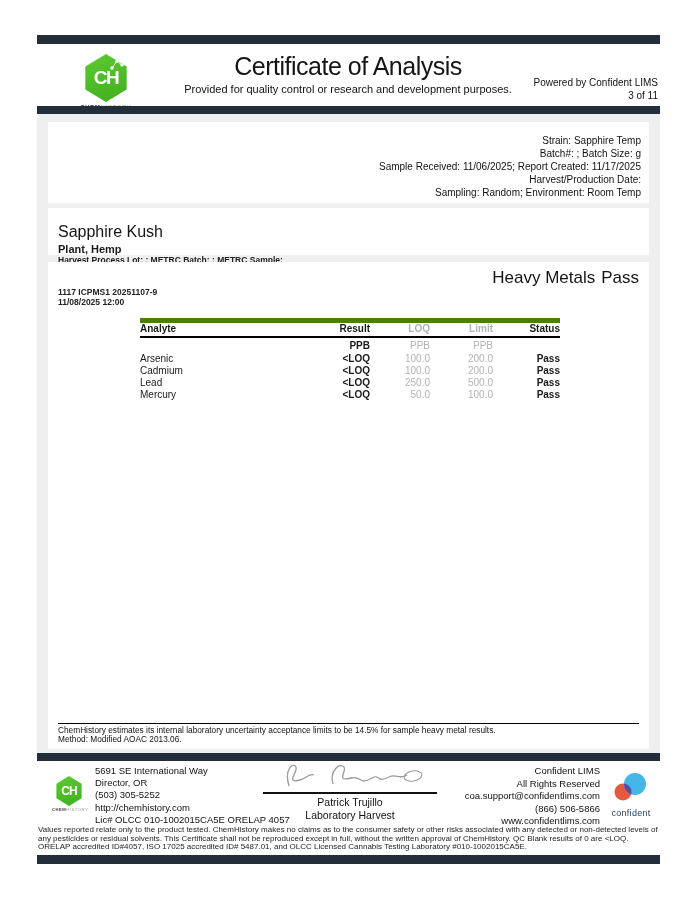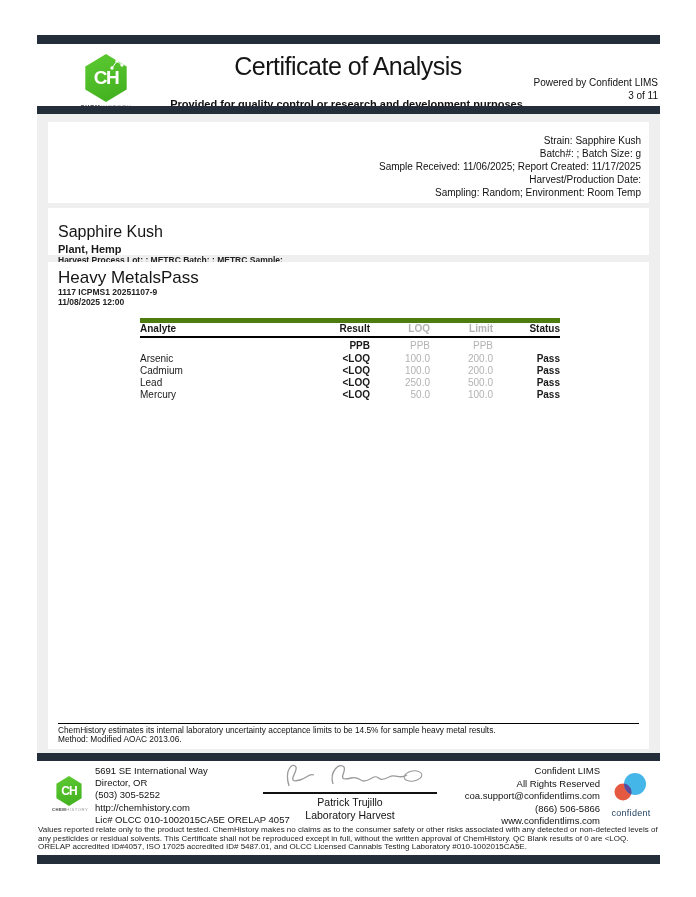--- a/index.html
+++ b/index.html
@@ -19,34 +19,34 @@
          clip-path:polygon(50% 0,95% 26%,95% 74%,50% 100%,5% 74%,5% 26%);
          display:flex; align-items:center; justify-content:center; position:relative; }
   .hex .ch { color:#fff; font-weight:bold; font-size:19px; letter-spacing:-1.5px; }
   .hex svg { position:absolute; top:3px; right:4px; }
   .brand-line { margin-top:2px; font-size:5.8px; letter-spacing:.8px; }
   .brand-chem { color:#3a3a3a; font-weight:bold; }
   .brand-history { color:#9a9a9a; }
 
   .title-block { position:absolute; left:120px; right:120px; top:52px; text-align:center; }
   .coa-title { font-size:25px; font-weight:normal; color:#151515; letter-spacing:-.5px; line-height:28px; }
-  .coa-subtitle { font-size:11px; font-weight:bold; color:#111; margin-top:18px; }
+  .coa-subtitle { font-size:11px; font-weight:normal; color:#111; margin-top:3px; }
 
   .header-right { position:absolute; right:38px; top:77px; text-align:right; font-size:10px; color:#111; line-height:12.5px; }
 
   
   .content { position:absolute; left:37px; top:114px; width:623px; height:639px; background:#efefef; }
   .card { position:absolute; left:11px; right:11px; background:#fff; }
   .card-sample { top:8px; height:81px; padding:12px 8px 0 0; text-align:right; font-size:10px; line-height:13px; color:#111; }
   .card-product { top:94px; height:47px; padding:4px 8px 0 10px; }
   .product-name { font-size:16px; line-height:23px; color:#151515;margin-top:8px; }
   .product-type { font-size:11px; font-weight:bold; line-height:12px; }
   .product-tracking { font-size:8.5px; font-weight:bold; line-height:10px; color:#222; }
   .card-hm { top:148px; height:487px; padding:5px 10px 0 10px; }
-  .hm-head { display:flex; justify-content:flex-start; align-items:flex-start; }
+  .hm-head { display:flex; justify-content:flex-end; align-items:flex-start;gap:6px; }
   .hm-title { font-size:17px; line-height:21px; color:#151515; }
   .hm-status { font-size:17px; line-height:21px; color:#151515; }
   .hm-sub { font-size:8.5px; font-weight:bold; line-height:9.5px; color:#222; }
 
   table.hm { border-collapse:collapse; table-layout:fixed; width:420px; margin:11px 0 0 82px; }
   table.hm col.c0{width:160px} table.hm col.c1{width:70px} table.hm col.c2{width:60px} table.hm col.c3{width:63px} table.hm col.c4{width:67px}
   table.hm th { font-size:10px; font-weight:bold; text-align:right; padding:0 0 2px 0;
                 border-top:5px solid #4d7c0f; border-bottom:2px solid #000; }
   table.hm th.left { text-align:left; }
   table.hm td { font-size:10px; text-align:right; padding:0; line-height:12px; height:12px; }
@@ -108,21 +108,21 @@
   <div class="header-right">
     <div>Powered by Confident LIMS</div>
     <div>3 of 11</div>
   </div>
 
   <div class="bar bar-header"></div>
 
   <div class="content">
 
     <div class="card card-sample">
-      <div>Strain: Sapphire Kush</div>
+      <div>Strain: Sapphire Temp</div>
       <div>Batch#: ; Batch Size:  g</div>
       <div>Sample Received: 11/06/2025; Report Created: 11/17/2025</div>
       <div>Harvest/Production Date:</div>
       <div>Sampling: Random; Environment: Room Temp</div>
     </div>
 
     <div class="card card-product">
       <div class="product-name">Sapphire Kush</div>
       <div class="product-type">Plant, Hemp</div>
       <div class="product-tracking">Harvest Process Lot: ; METRC Batch: ; METRC Sample:</div>

